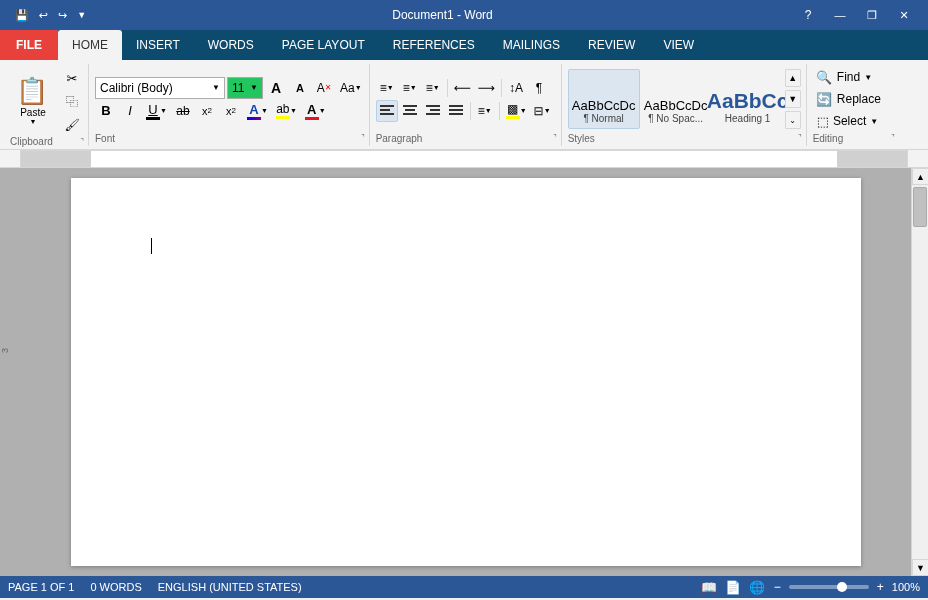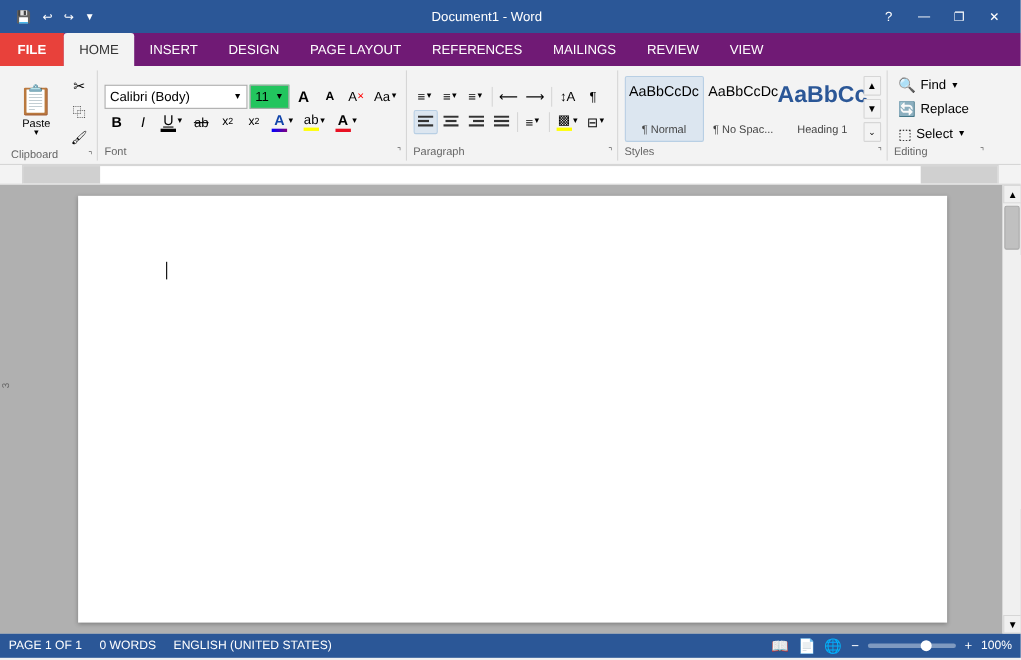--- a/index.html
+++ b/index.html
@@ -20,21 +20,21 @@
     #title-bar .win-controls span {
       display: inline-flex; align-items: center; justify-content: center;
       width: 32px; height: 30px; font-size: 11px; cursor: pointer; color: white;
     }
     #title-bar .left-icons { display: flex; align-items: center; gap: 4px; }
     #title-bar .left-icons span { font-size: 11px; cursor: pointer; padding: 2px 3px; }
 
     
     #tab-bar {
       display: flex;
-      background: #701a75;
+      background: #0c4a6e;
       height: 30px;
       padding-left: 0;
     }
     .file-tab {
       background: #e8413b;
       color: white;
       padding: 6px 16px;
       font-size: 12px;
       font-weight: bold;
       height: 30px;
@@ -171,21 +171,21 @@
       height: 60px;
       cursor: pointer;
       border-radius: 2px;
       font-size: 11px;
       padding: 2px;
     }
     .style-item.active { background: #dce6f0; border: 1px solid #b8cfe4; }
     .style-preview {
       width: 88px; height: 38px;
       display: flex;
-      align-items: flex-start;
+      align-items: flex-end;
       justify-content: center;
       font-size: 13px;
       overflow: hidden;
     }
     .style-label { font-size: 10px; color: #444; text-align: center; }
     .styles-scroll {
       display: flex;
       flex-direction: column;
       justify-content: space-between;
       height: 60px;
@@ -352,21 +352,21 @@
     <span>—</span>
     <span>❐</span>
     <span class="close">✕</span>
   </div>
 </div>
 
 <div id="tab-bar">
   <div class="file-tab">FILE</div>
   <div class="ribbon-tab active">HOME</div>
   <div class="ribbon-tab">INSERT</div>
-  <div class="ribbon-tab">DESIGN</div>
+  <div class="ribbon-tab">WORDS</div>
   <div class="ribbon-tab">PAGE LAYOUT</div>
   <div class="ribbon-tab">REFERENCES</div>
   <div class="ribbon-tab">MAILINGS</div>
   <div class="ribbon-tab">REVIEW</div>
   <div class="ribbon-tab">VIEW</div>
 </div>
 
 <div id="toolbar">
 
   <div class="clipboard-group">

